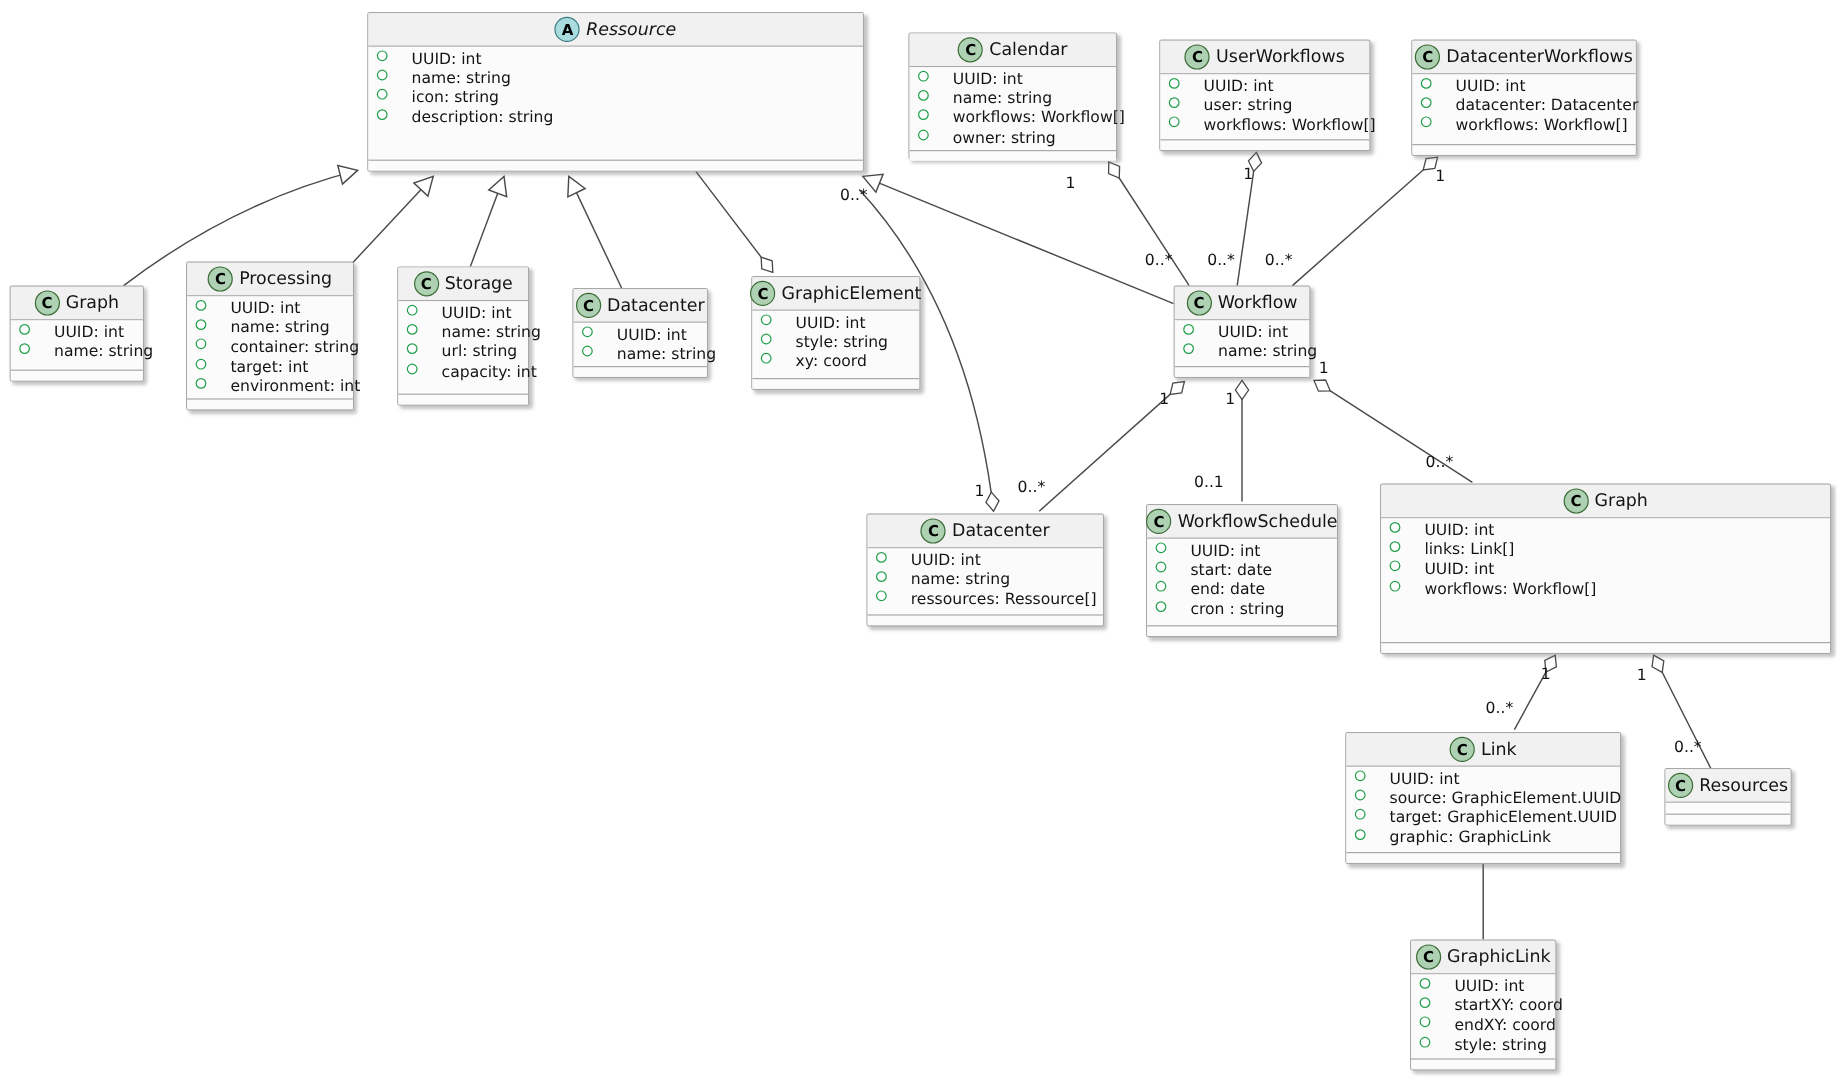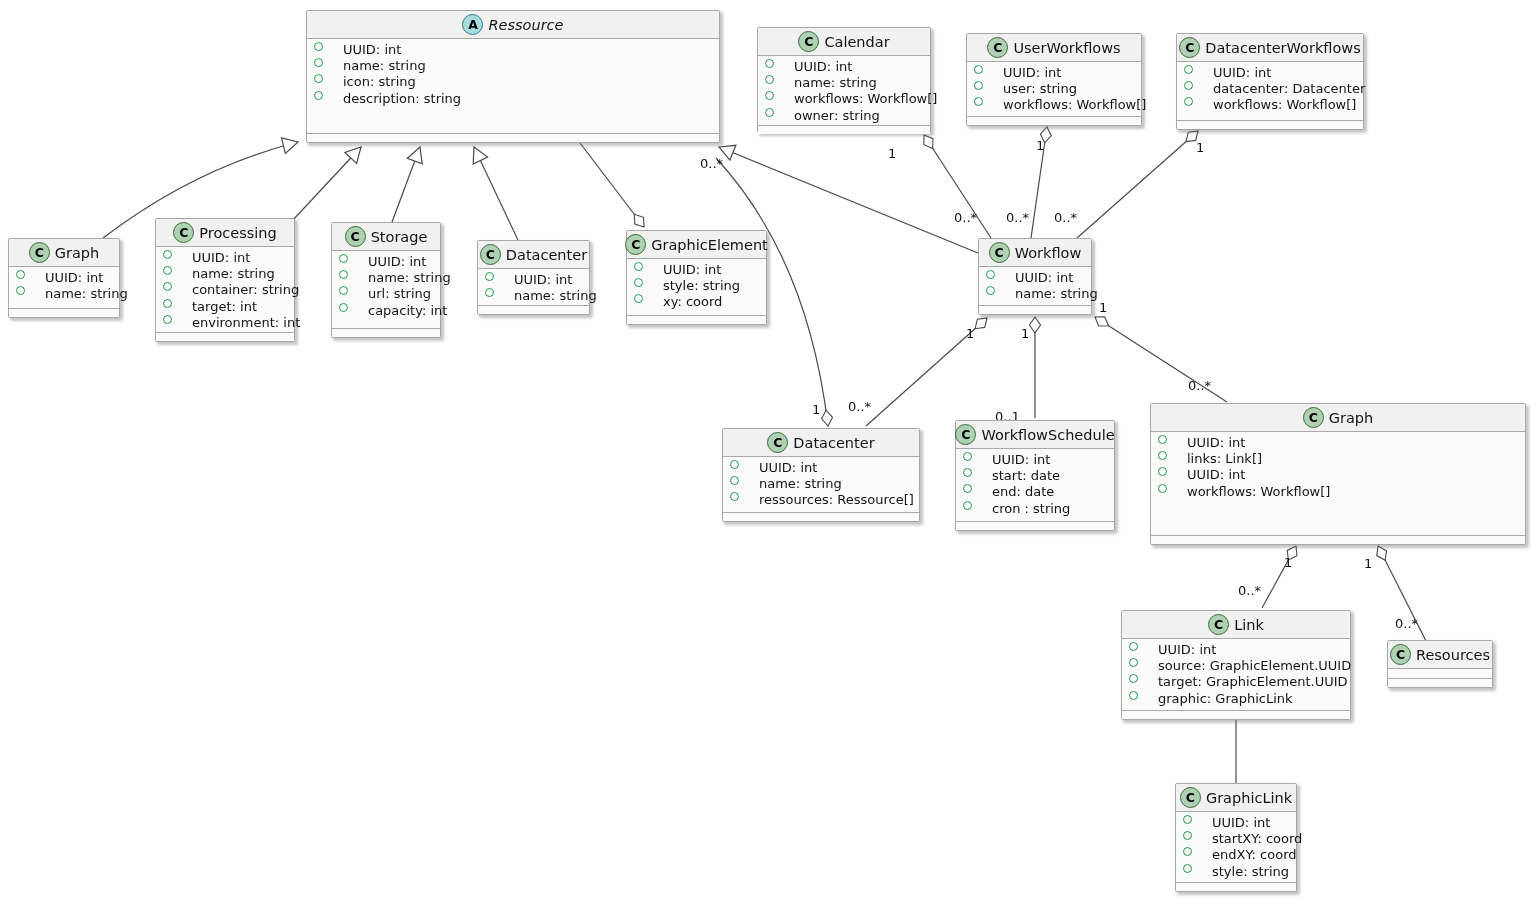--- a/index.html
+++ b/index.html
@@ -66,21 +66,21 @@
       <polygon class="marker-dia" points="1047.0,127.0 1051.3,135.7 1044.7,142.8 1040.4,134.1"></polygon>
       <path d="M 1077,238 L 1198,131" class="edge"></path>
       <polygon class="marker-dia" points="1198.0,131.0 1195.7,140.4 1186.0,141.6 1188.4,132.2"></polygon>
       <path d="M 1236,720 L 1236,783" class="edge"></path>
     </svg>
   <div id="labels">
       <span class="mlabel" style="left: 700px; top: 156px;">0..*</span>
       <span class="mlabel" style="left: 812px; top: 402px;">1</span>
       <span class="mlabel" style="left: 848px; top: 399px;">0..*</span>
       <span class="mlabel" style="left: 966px; top: 326px;">1</span>
-      <span class="mlabel" style="left: 995px; top: 409px;">0..1</span>
+      <span class="mlabel" style="left: 995px; top: 395px;">0..1</span>
       <span class="mlabel" style="left: 1021px; top: 326px;">1</span>
       <span class="mlabel" style="left: 1188px; top: 378px;">0..*</span>
       <span class="mlabel" style="left: 1099px; top: 300px;">1</span>
       <span class="mlabel" style="left: 1238px; top: 583px;">0..*</span>
       <span class="mlabel" style="left: 1284px; top: 555px;">1</span>
       <span class="mlabel" style="left: 1395px; top: 616px;">0..*</span>
       <span class="mlabel" style="left: 1364px; top: 556px;">1</span>
       <span class="mlabel" style="left: 888px; top: 146px;">1</span>
       <span class="mlabel" style="left: 954px; top: 210px;">0..*</span>
       <span class="mlabel" style="left: 1036px; top: 138px;">1</span>

